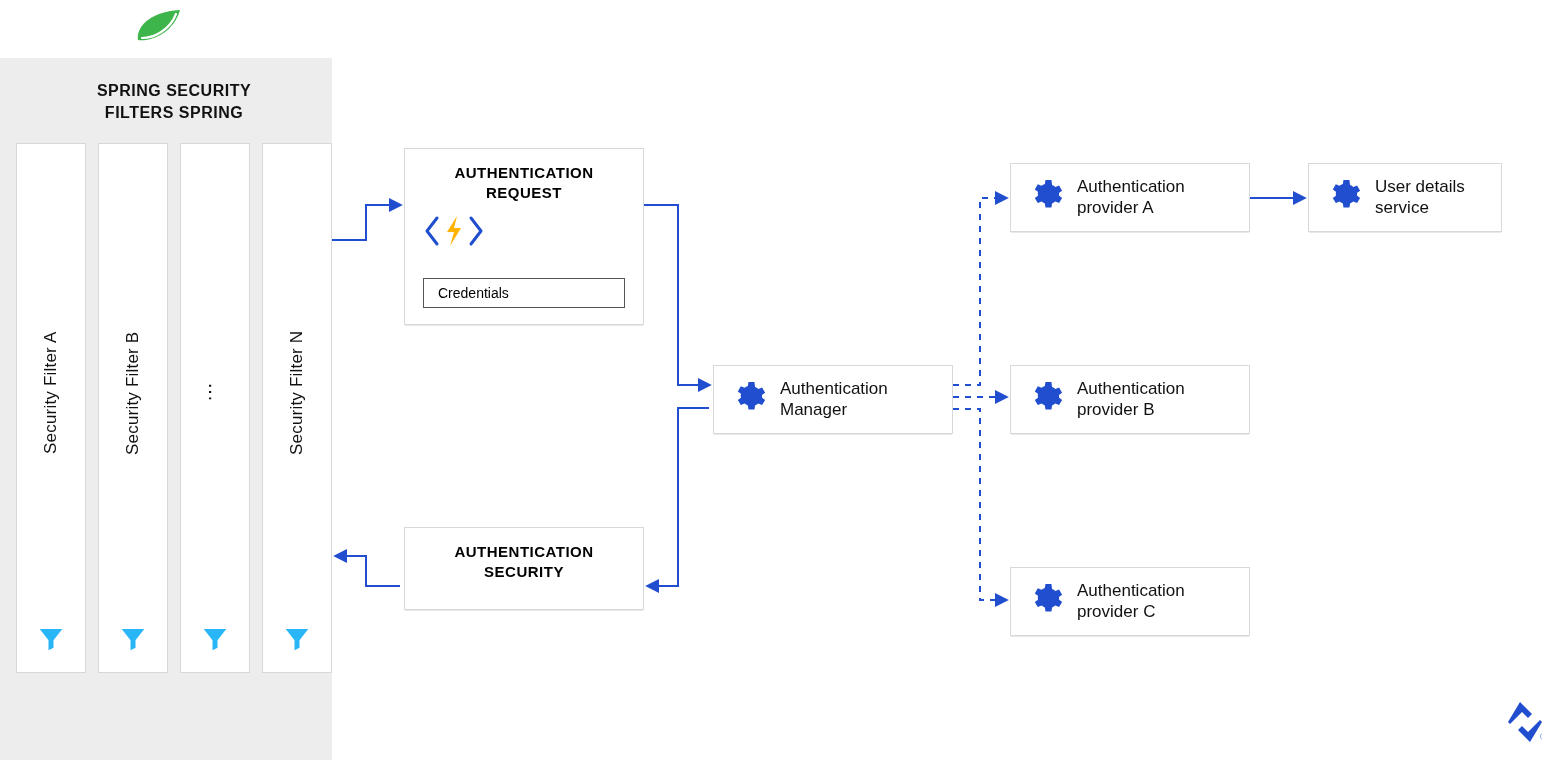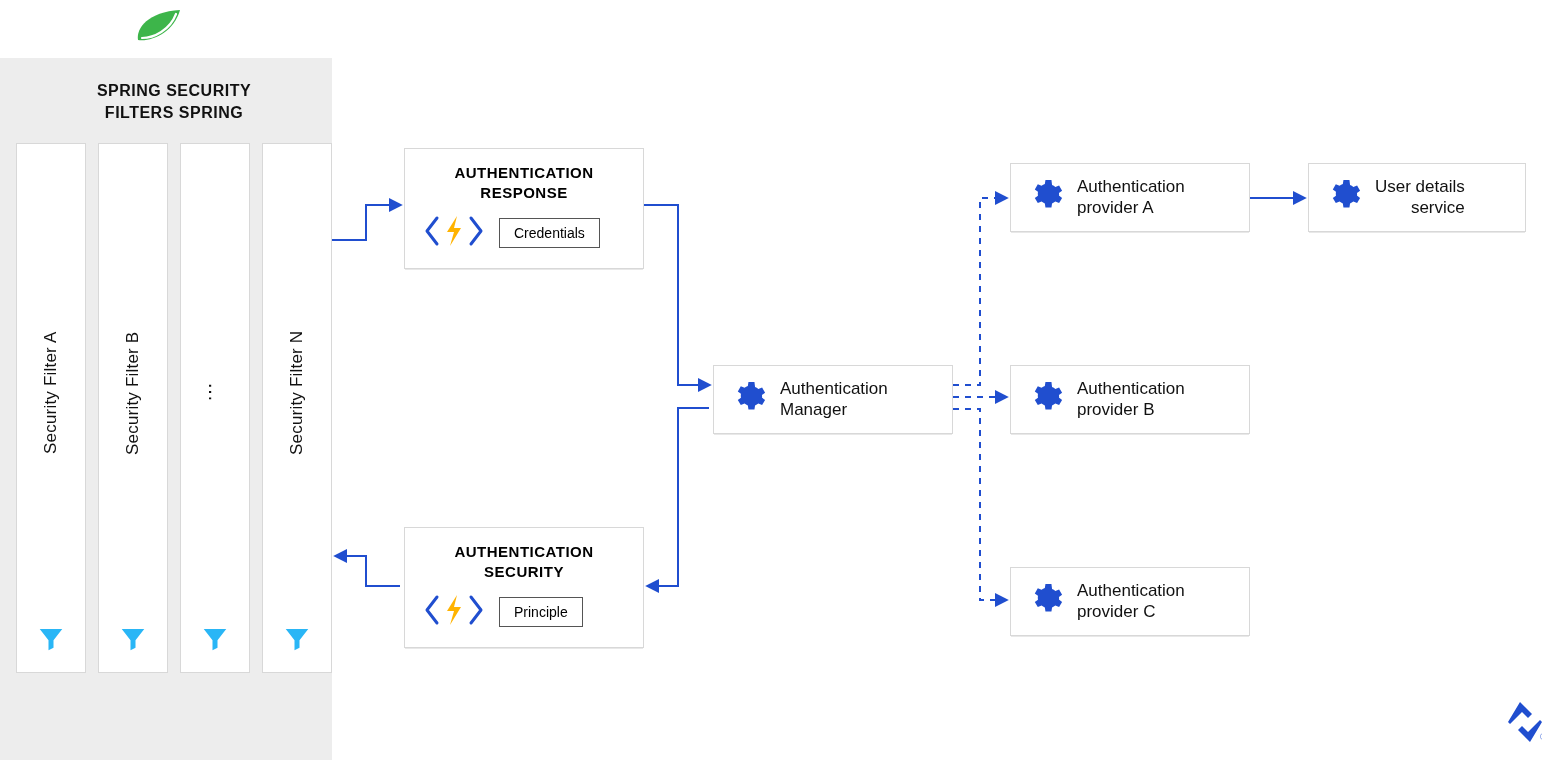--- a/index.html
+++ b/index.html
@@ -76,22 +76,22 @@
   .auth-title {
     font-weight: 700;
     font-size: 15px;
     letter-spacing: 0.5px;
     text-align: center;
     line-height: 1.35;
     margin-bottom: 10px;
   }
   .auth-body {
     display: flex;
-    align-items: center;
-    gap: 14px;
+    gap: 26px;
+    flex-direction: column;
   }
   .tag-box {
     border: 1px solid #555;
     padding: 6px 14px;
     font-size: 14px;
   }
   .node-box {
     position: absolute;
     background: #fff;
     border: 1px solid #d8d8d8;
@@ -162,49 +162,39 @@
             <path fill="#29b6f6" d="M3 4h18l-7 9v6l-4 2v-8L3 4z"></path>
           </svg>
       </div>
     </div>
   </div>
 </div>
 
 <div class="auth-box" style="left:404px; top:148px; width:240px;">
   <div class="auth-title">
     <span>AUTHENTICATION</span><br>
-    <span>RESPONSE</span>
+    <span>REQUEST</span>
   </div>
   <div class="auth-body">
     <span>
       <svg width="62" height="34" viewBox="0 0 62 34">
         <path d="M14 4 L4 17 L14 30" fill="none" stroke="#204ecf" stroke-width="3" stroke-linecap="round" stroke-linejoin="round"></path>
         <path d="M48 4 L58 17 L48 30" fill="none" stroke="#204ecf" stroke-width="3" stroke-linecap="round" stroke-linejoin="round"></path>
         <path d="M34 2 L24 18 L31 18 L27 32 L38 14 L31 14 Z" fill="#ffb300"></path>
       </svg>
     </span>
     <div class="tag-box">Credentials</div>
   </div>
 </div>
 
 <div class="auth-box" style="left:404px; top:527px; width:240px;">
   <div class="auth-title">
     <span>AUTHENTICATION</span><br>
     <span>SECURITY</span>
   </div>
-  <div class="auth-body">
-    <span>
-      <svg width="62" height="34" viewBox="0 0 62 34">
-        <path d="M14 4 L4 17 L14 30" fill="none" stroke="#204ecf" stroke-width="3" stroke-linecap="round" stroke-linejoin="round"></path>
-        <path d="M48 4 L58 17 L48 30" fill="none" stroke="#204ecf" stroke-width="3" stroke-linecap="round" stroke-linejoin="round"></path>
-        <path d="M34 2 L24 18 L31 18 L27 32 L38 14 L31 14 Z" fill="#ffb300"></path>
-      </svg>
-    </span>
-    <div class="tag-box">Principle</div>
-  </div>
 </div>
 
 <div class="node-box" style="left:713px; top:365px; width:240px;">
   <span>
     <svg width="36" height="36" viewBox="0 0 24 24">
         <path fill="#204ecf" d="M12 8a4 4 0 100 8 4 4 0 000-8zm9.4 4a7.6 7.6 0 00-.1-1.3l2.1-1.6-2-3.4-2.5 1a7.6 7.6 0 00-2.2-1.3L16.3 2h-4l-.4 2.6a7.6 7.6 0 00-2.2 1.3l-2.5-1-2 3.4 2.1 1.6a7.8 7.8 0 000 2.6L5.2 14l2 3.4 2.5-1a7.6 7.6 0 002.2 1.3l.4 2.6h4l.4-2.6a7.6 7.6 0 002.2-1.3l2.5 1 2-3.4-2.1-1.6c.1-.4.1-.9.1-1.3z"></path>
       </svg>
   </span>
   <div class="node-label" style="white-space:pre-line;">Authentication
 Manager</div>
@@ -233,21 +223,21 @@
 <div class="node-box" style="left:1010px; top:567px; width:240px;">
   <span>
     <svg width="36" height="36" viewBox="0 0 24 24">
         <path fill="#204ecf" d="M12 8a4 4 0 100 8 4 4 0 000-8zm9.4 4a7.6 7.6 0 00-.1-1.3l2.1-1.6-2-3.4-2.5 1a7.6 7.6 0 00-2.2-1.3L16.3 2h-4l-.4 2.6a7.6 7.6 0 00-2.2 1.3l-2.5-1-2 3.4 2.1 1.6a7.8 7.8 0 000 2.6L5.2 14l2 3.4 2.5-1a7.6 7.6 0 002.2 1.3l.4 2.6h4l.4-2.6a7.6 7.6 0 002.2-1.3l2.5 1 2-3.4-2.1-1.6c.1-.4.1-.9.1-1.3z"></path>
       </svg>
   </span>
   <div class="node-label" style="white-space:pre-line;">Authentication
 provider C</div>
 </div>
 
-<div class="node-box" style="left:1308px; top:163px; width:218px;text-align:right;">
+<div class="node-box" style="left:1308px; top:163px; width:194px;">
   <span>
     <svg width="36" height="36" viewBox="0 0 24 24">
         <path fill="#204ecf" d="M12 8a4 4 0 100 8 4 4 0 000-8zm9.4 4a7.6 7.6 0 00-.1-1.3l2.1-1.6-2-3.4-2.5 1a7.6 7.6 0 00-2.2-1.3L16.3 2h-4l-.4 2.6a7.6 7.6 0 00-2.2 1.3l-2.5-1-2 3.4 2.1 1.6a7.8 7.8 0 000 2.6L5.2 14l2 3.4 2.5-1a7.6 7.6 0 002.2 1.3l.4 2.6h4l.4-2.6a7.6 7.6 0 002.2-1.3l2.5 1 2-3.4-2.1-1.6c.1-.4.1-.9.1-1.3z"></path>
       </svg>
   </span>
   <div class="node-label" style="white-space:pre-line;">User details
 service</div>
 </div>
 
 <svg class="connector" width="1560" height="760" style="left:0;top:0;">

